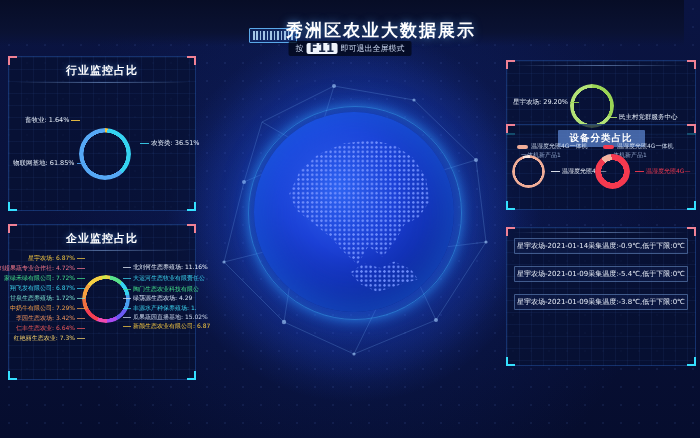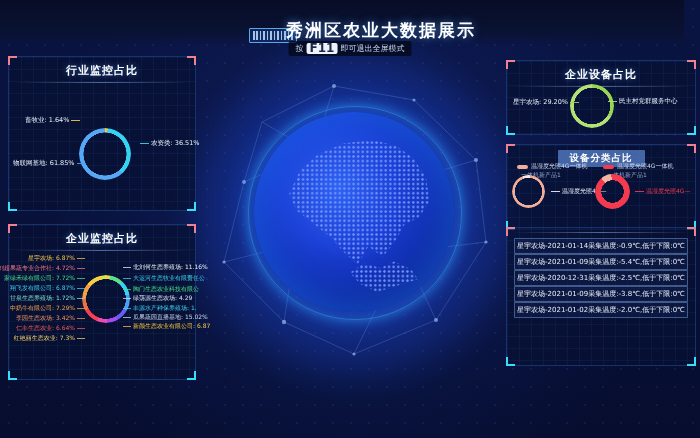--- a/index.html
+++ b/index.html
@@ -57,21 +57,21 @@
   .cb::before{left:-1px;bottom:-1px;border-left:2px solid #35e0ff;border-bottom:2px solid #35e0ff;}
   .cb::after{right:-1px;bottom:-1px;border-right:2px solid #35e0ff;border-bottom:2px solid #35e0ff;}
   .cb{position:absolute;inset:0;pointer-events:none;}
   .panel-title{text-align:center;font-size:11px;font-weight:bold;letter-spacing:1px;
     color:#fff;padding-top:6px;text-shadow:0 0 6px rgba(90,170,255,.5);}
   .underline{height:1px;margin:4px 6px 0;
     background:linear-gradient(90deg, transparent, rgba(150,190,245,.5), transparent);}
   .p1{left:8px;top:56px;width:186px;height:153px;}
   .p2{left:8px;top:224px;width:186px;height:154px;}
   .p3{left:506px;top:60px;width:188px;height:73px;}
-  .p4{left:506px;top:144px;width:188px;height:84px;}
+  .p4{left:506px;top:124px;width:188px;height:84px;}
   .p5{left:506px;top:227px;width:188px;height:137px;}
   
   .legend{position:absolute;left:38px;top:28px;}
   .legend-item{display:flex;align-items:center;gap:5px;font-size:6.5px;color:#cfe0f5;margin-bottom:5px;}
   .swatch{width:13px;height:5px;border-radius:2.5px;flex:0 0 auto;}
   
   .donut{position:absolute;border-radius:50%;
     -webkit-mask-image:radial-gradient(circle, transparent 58%, #000 59%);
             mask-image:radial-gradient(circle, transparent 58%, #000 59%);}
   .d1{left:70px;top:71px;width:52px;height:52px;
@@ -101,21 +101,21 @@
   .emr span::before{content:"";display:inline-block;vertical-align:middle;margin-right:2px;
     width:8px;height:1px;background:currentColor;opacity:.75;}
   
   .p4-titlebox{margin:5px auto 0;width:fit-content;padding:2px 12px;font-size:9.5px;font-weight:bold;
     color:#fff;background:rgba(84,122,194,0.8);border-radius:1px;letter-spacing:1px;}
   .p4 .leg{position:absolute;display:flex;align-items:center;gap:3px;font-size:6px;color:#d3dff2;white-space:nowrap;}
   .p4 .leg .swatch{width:11px;height:4px;}
   .p4 .sub{position:absolute;font-size:6px;color:#93a7cc;white-space:nowrap;}
   
   .alerts{padding:5px 7px 0;}
-  .alert-row{height:14px;line-height:14px;margin-bottom:0;text-align:center;
+  .alert-row{height:14px;line-height:14px;margin-bottom:12px;text-align:center;
     font-size:7px;color:#e8eef8;letter-spacing:0;white-space:nowrap;overflow:hidden;
     border:1px solid rgba(110,145,200,0.55);background:rgba(20,35,85,0.4);border-radius:1px;}
 </style>
 </head>
 <body>
 
 <div class="stage">
 
   <div class="globe-glow"></div>
   <svg class="plexus" width="300" height="300" viewBox="0 0 300 300">
@@ -194,28 +194,27 @@
       <span style="top: 60px; color: rgb(67, 224, 140);">陶门生态农业科技有限公</span>
       <span style="top: 69px; color: rgb(215, 226, 245);">绿荡源生态农场: 4.29</span>
       <span style="top: 79px; color: rgb(59, 212, 240);">丰源水产种保养殖场: 1.</span>
       <span style="top: 88px; color: rgb(205, 217, 238);">瓜果蔬园直播基地: 15.02%</span>
       <span style="top: 97px; color: rgb(245, 200, 66);">新颜生态农业有限公司: 6.87</span>
     </div>
   </div>
 
   <div class="panel p3">
     <i class="cb"></i>
-    <div class="panel-title">企业设备占比</div>
     <div class="underline"></div>
     <div class="donut d3"></div>
     <div class="co" style="left:6px;top:37px;">
       <span>星宇农场: 29.20%</span>
       <i class="lead" style="background: rgb(154, 212, 85);"></i>
     </div>
-    <div class="co" style="left:101px;top:36px;">
+    <div class="co" style="left:101px;top:52px;">
       <i class="lead" style="background: rgb(178, 226, 118);"></i>
       <span>民主村党群服务中心</span>
     </div>
   </div>
 
   <div class="panel p4">
     <i class="cb"></i>
     <div class="p4-titlebox">设备分类占比</div>
     <div class="leg" style="left:10px;top:17px;">
       <span class="swatch" style="background: rgb(240, 173, 152);"></span>
@@ -238,19 +237,17 @@
       <span style="color: rgb(245, 57, 79);">温湿度光照4G—</span>
     </div>
   </div>
 
   <div class="panel p5">
     <i class="cb"></i>
     <div class="underline"></div>
     <div class="alerts">
       <div class="alert-row">星宇农场-2021-01-14采集温度:-0.9℃,低于下限:0℃</div>
       <div class="alert-row">星宇农场-2021-01-09采集温度:-5.4℃,低于下限:0℃</div>
-      <div class="alert-row">星宇农场-2020-12-31采集温度:-2.5℃,低于下限:0℃</div>
       <div class="alert-row">星宇农场-2021-01-09采集温度:-3.8℃,低于下限:0℃</div>
-      <div class="alert-row">星宇农场-2021-01-02采集温度:-2.0℃,低于下限:0℃</div>
     </div>
   </div>
 
 </div>
 
 </body></html>

